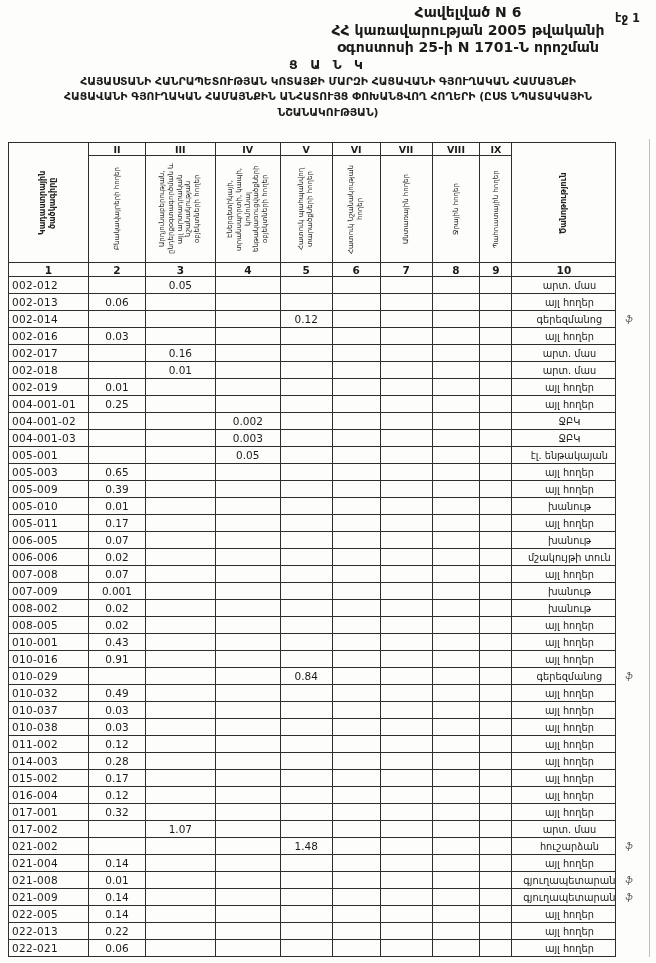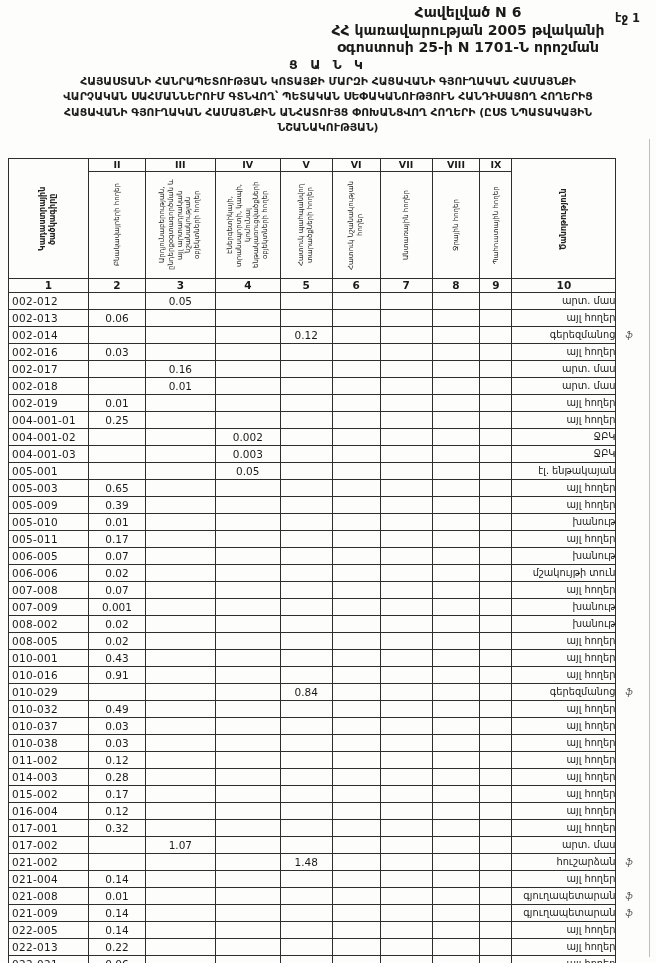--- a/index.html
+++ b/index.html
@@ -41,38 +41,37 @@
     height:100px;
     margin:0 auto;
     text-align:center;
     color:#222;
   }
   .rot-lg{font-size:8px;}
   .colnumrow th{height:13px;font-size:10.5px;font-weight:bold;text-align:center;line-height:1;}
   tbody td{height:16px;font-size:10.5px;line-height:1;white-space:nowrap;}
   td.code{text-align:left;padding-left:3px;letter-spacing:.3px;}
   td.val{text-align:center;}
-  td.note{text-align:right;padding-left:11px;font-size:9.8px;}
+  td.note{text-align:center;padding-left:11px;font-size:9.8px;}
   th.markhead, td.markcell{border:none;background:transparent;}
   td.markcell{font-size:9px;color:#555;padding-left:9px;font-style:italic;white-space:nowrap;}
 </style>
 </head>
 <body>
 
 <div class="page-head">
   <div class="page-num">էջ 1</div>
   <div class="appendix-block">
     <div>Հավելված N 6</div>
     <div>ՀՀ կառավարության 2005 թվականի</div>
     <div>օգոստոսի 25-ի N 1701-Ն որոշման</div>
   </div>
   <div class="doc-type">Ց Ա Ն Կ</div>
   <div class="doc-title">
     <div>ՀԱՅԱՍՏԱՆԻ ՀԱՆՐԱՊԵՏՈՒԹՅԱՆ  ԿՈՏԱՅՔԻ ՄԱՐԶԻ  ՀԱՑԱՎԱՆԻ ԳՅՈՒՂԱԿԱՆ ՀԱՄԱՅՆՔԻ</div>
-    <div>ՎԱՐՉԱԿԱՆ ՍԱՀՄԱՆՆԵՐՈՒՄ  ԳՏՆՎՈՂ՝ ՊԵՏԱԿԱՆ ՍԵՓԱԿԱՆՈՒԹՅՈՒՆ  ՀԱՆԴԻՍԱՑՈՂ ՀՈՂԵՐԻՑ</div>
     <div>ՀԱՑԱՎԱՆԻ ԳՅՈՒՂԱԿԱՆ ՀԱՄԱՅՆՔԻՆ ԱՆՀԱՏՈՒՅՑ ՓՈԽԱՆՑՎՈՂ ՀՈՂԵՐԻ  (ԸՍՏ ՆՊԱՏԱԿԱՅԻՆ</div>
     <div>ՆՇԱՆԱԿՈՒԹՅԱՆ)</div>
   </div>
 </div>
 
 <div class="scan-edge"></div>
 
 <table>
   <colgroup>
     <col style="width:80px">

